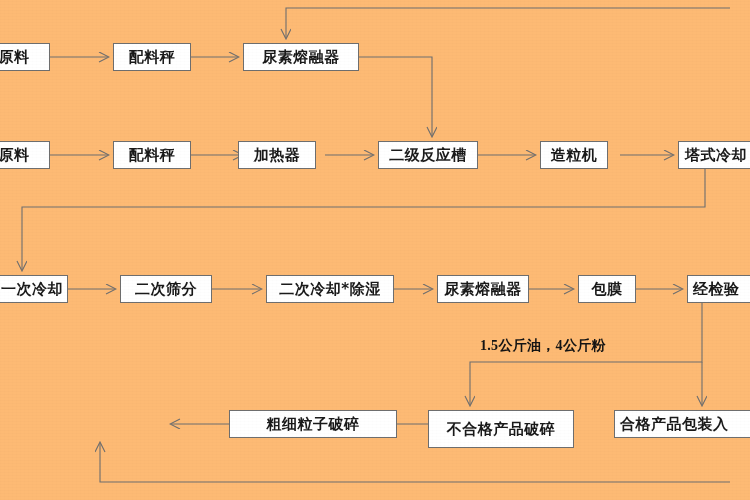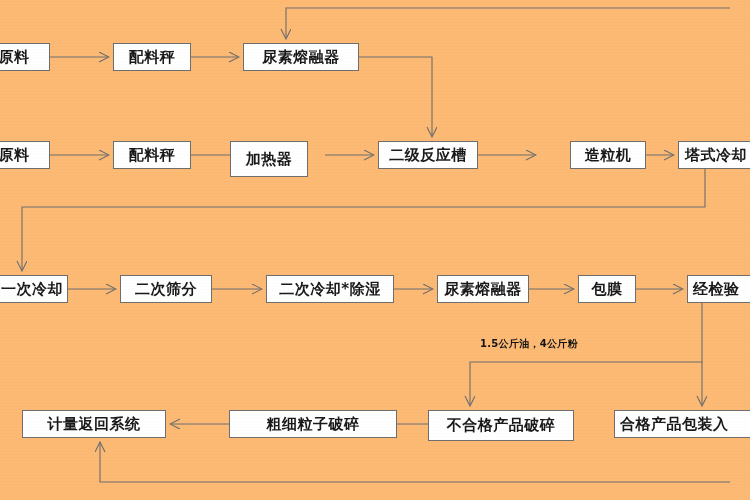--- a/index.html
+++ b/index.html
@@ -34,25 +34,26 @@
     font-size: 15px;
     font-weight: bold;
     letter-spacing: 0.5px;
     white-space: nowrap;
     line-height: 1;
     z-index: 2;
   }
   .note {
     position: absolute;
     color: #141414;
-    font-size: 10px;
+    font-size: 14px;
     font-weight: bold;
     white-space: nowrap;
     z-index: 3;
     letter-spacing: 0.3px;
+    font-family: Liberation Serif, serif;
   }
   .grain {
     position: absolute;
     left: 0; top: 0;
     width: 750px; height: 500px;
     pointer-events: none;
     z-index: 5;
     opacity: 0.05;
     background:
       repeating-linear-gradient(0deg, rgba(0,0,0,0.35) 0px, rgba(0,0,0,0) 1px, rgba(0,0,0,0) 3px),
@@ -103,33 +104,32 @@
       <path d="M730,482 L100,482 L100,443" marker-end="url(#ah)"></path>
     </g>
   </svg>
 
   <div class="node" style="left:-22px;top:43px;width:72px;height:28px;">原料</div>
   <div class="node" style="left:113px;top:43px;width:78px;height:28px;">配料秤</div>
   <div class="node" style="left:243px;top:43px;width:116px;height:28px;">尿素熔融器</div>
 
   <div class="node" style="left:-22px;top:141px;width:72px;height:28px;">原料</div>
   <div class="node" style="left:113px;top:141px;width:78px;height:28px;">配料秤</div>
-  <div class="node" style="left:230px;top:141px;width:78px;height:36px;">加热器</div>
+  <div class="node" style="left:238px;top:141px;width:78px;height:28px;">加热器</div>
   <div class="node" style="left:378px;top:141px;width:100px;height:28px;">二级反应槽</div>
-  <div class="node" style="left:570px;top:141px;width:76px;height:28px;">造粒机</div>
+  <div class="node" style="left:540px;top:141px;width:68px;height:28px;">造粒机</div>
   <div class="node" style="left:678px;top:141px;width:100px;height:28px;justify-content:flex-start;padding-left:6px;">塔式冷却</div>
 
   <div class="node" style="left:-26px;top:275px;width:94px;height:28px;justify-content:flex-end;padding-right:4px;">一次冷却</div>
   <div class="node" style="left:120px;top:275px;width:92px;height:28px;">二次筛分</div>
   <div class="node" style="left:266px;top:275px;width:128px;height:28px;">二次冷却*除湿</div>
   <div class="node" style="left:437px;top:275px;width:92px;height:28px;">尿素熔融器</div>
   <div class="node" style="left:578px;top:275px;width:58px;height:28px;">包膜</div>
   <div class="node" style="left:687px;top:275px;width:86px;height:28px;justify-content:flex-start;padding-left:5px;">经检验</div>
 
   <div class="note" style="left:480px;top:337px;">1.5公斤油，4公斤粉</div>
 
-  <div class="node" style="left:22px;top:410px;width:144px;height:28px;">计量返回系统</div>
   <div class="node" style="left:229px;top:410px;width:168px;height:28px;">粗细粒子破碎</div>
-  <div class="node" style="left:428px;top:410px;width:146px;height:31px;">不合格产品破碎</div>
+  <div class="node" style="left:428px;top:410px;width:146px;height:38px;">不合格产品破碎</div>
   <div class="node" style="left:614px;top:410px;width:148px;height:28px;justify-content:flex-start;padding-left:5px;">合格产品包装入</div>
 
   <div class="grain"></div>
 </div>
 
 </body></html>

